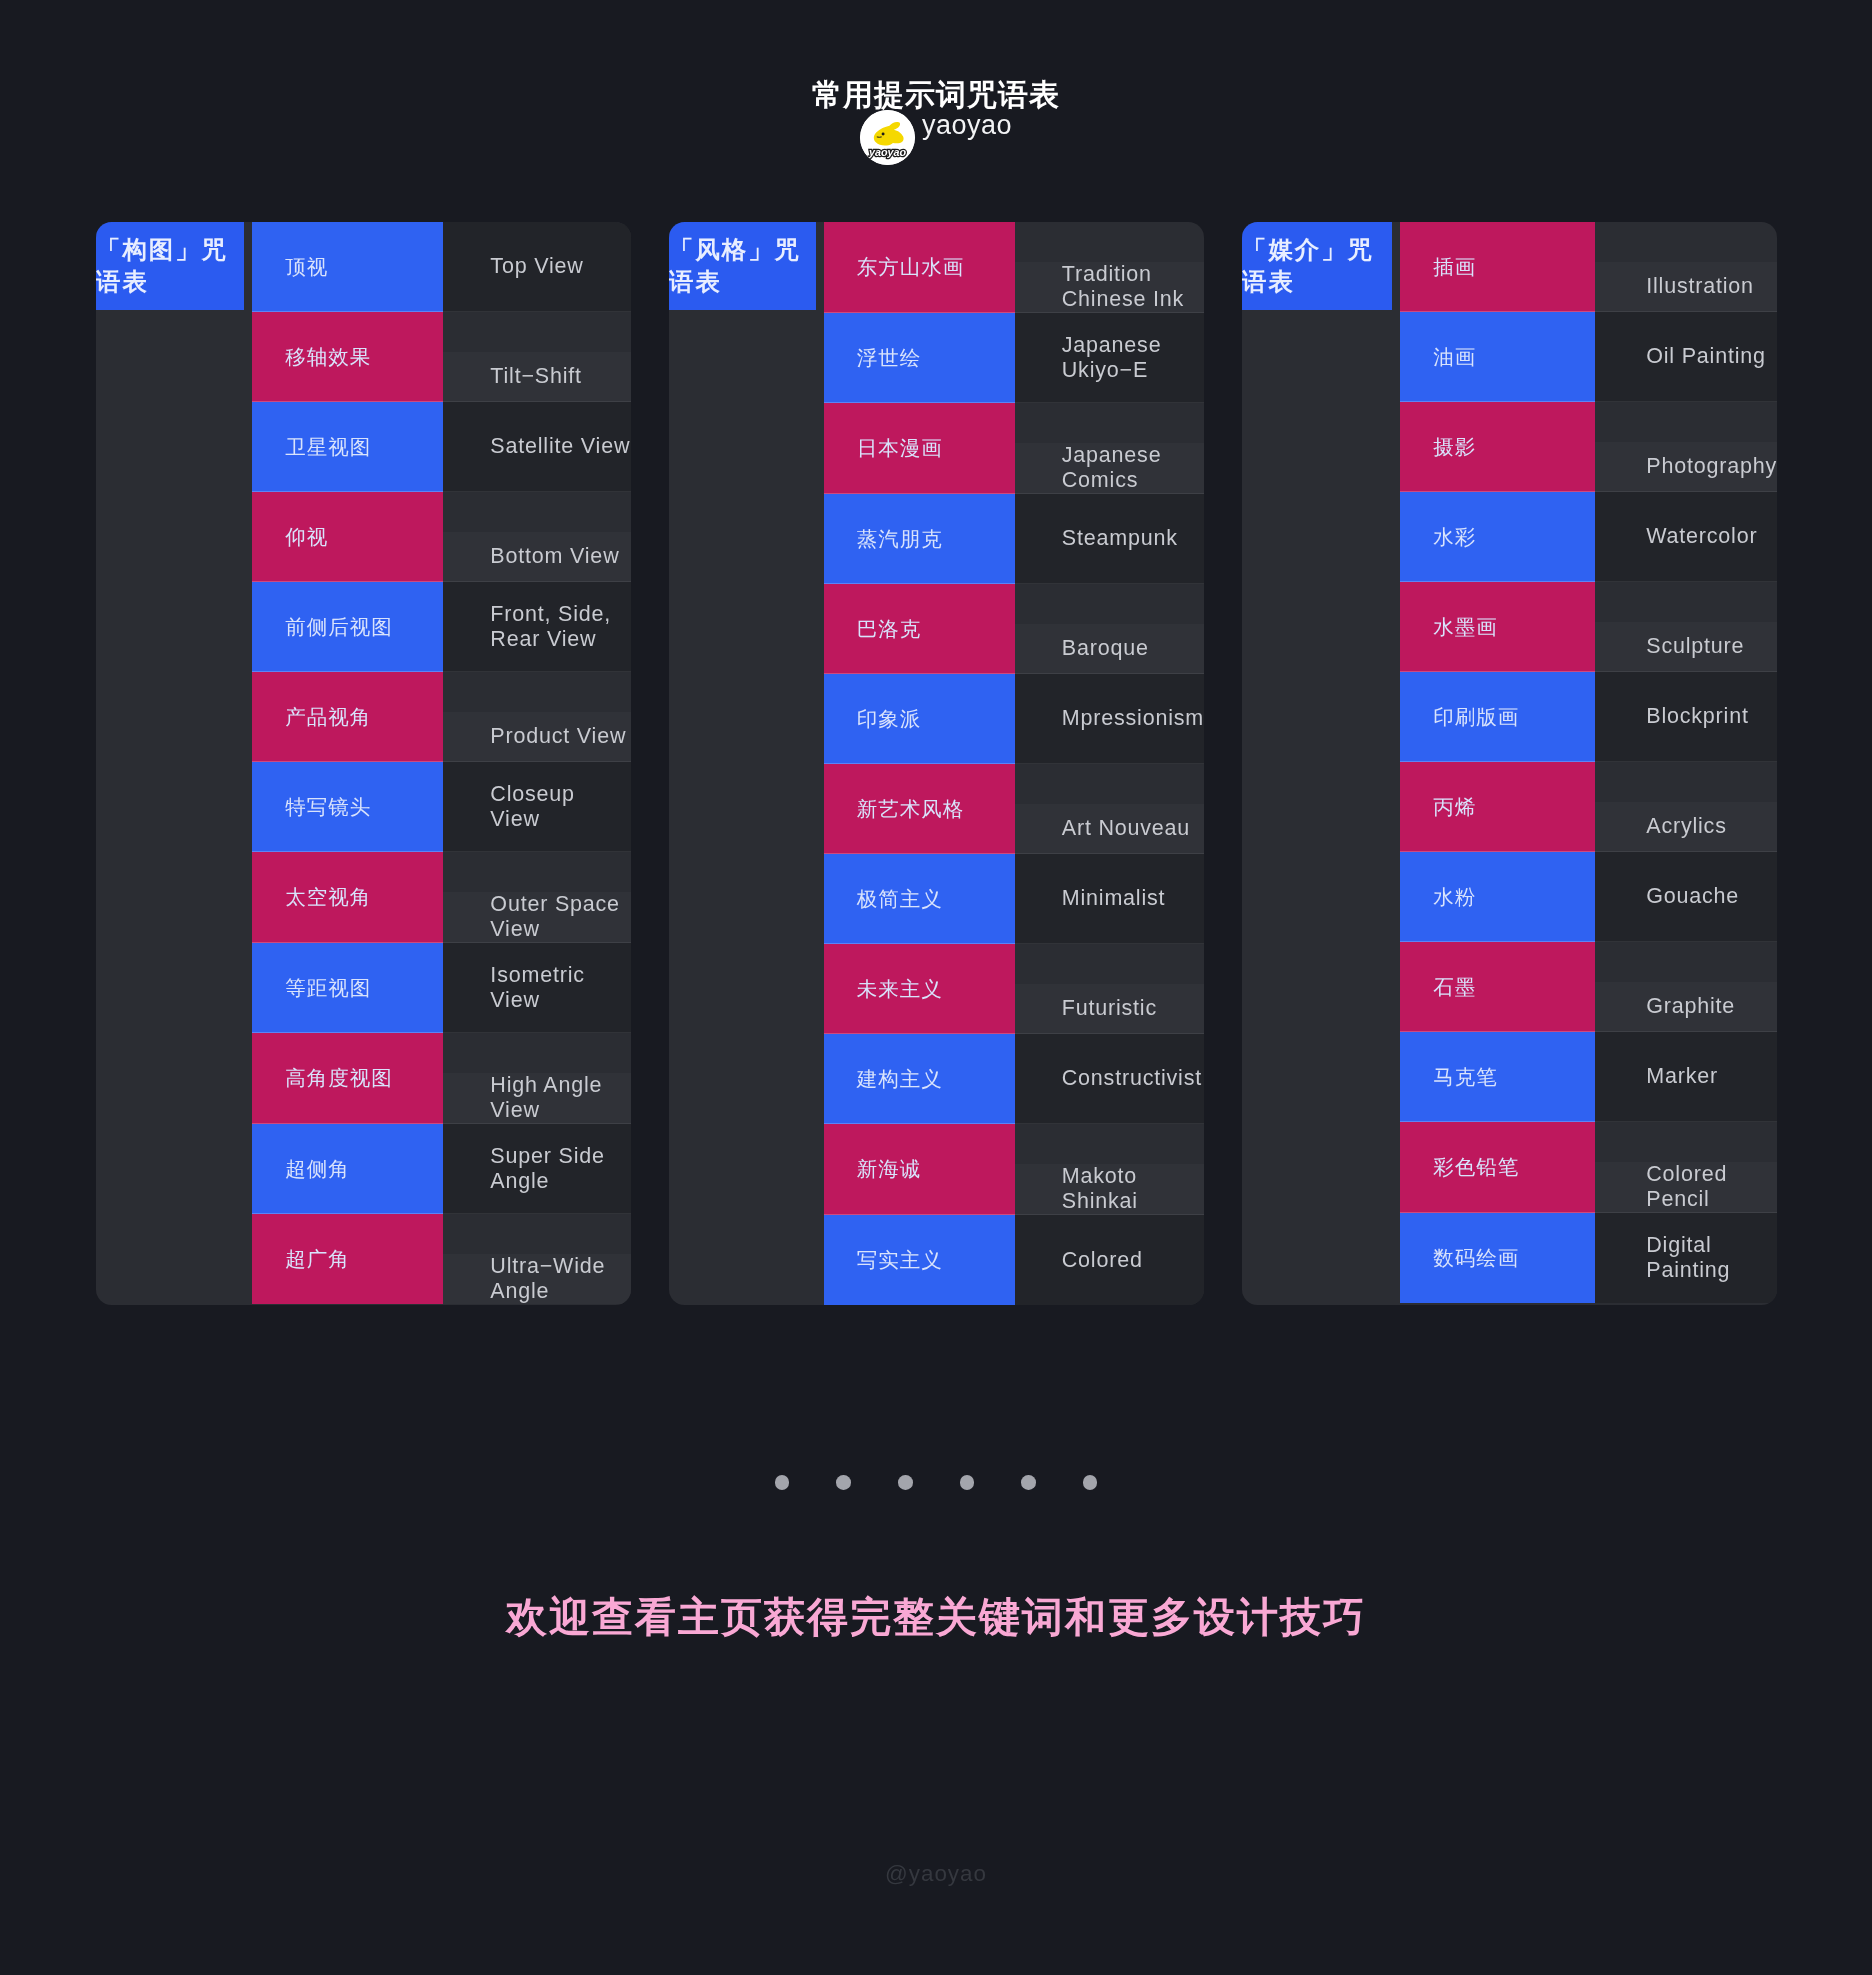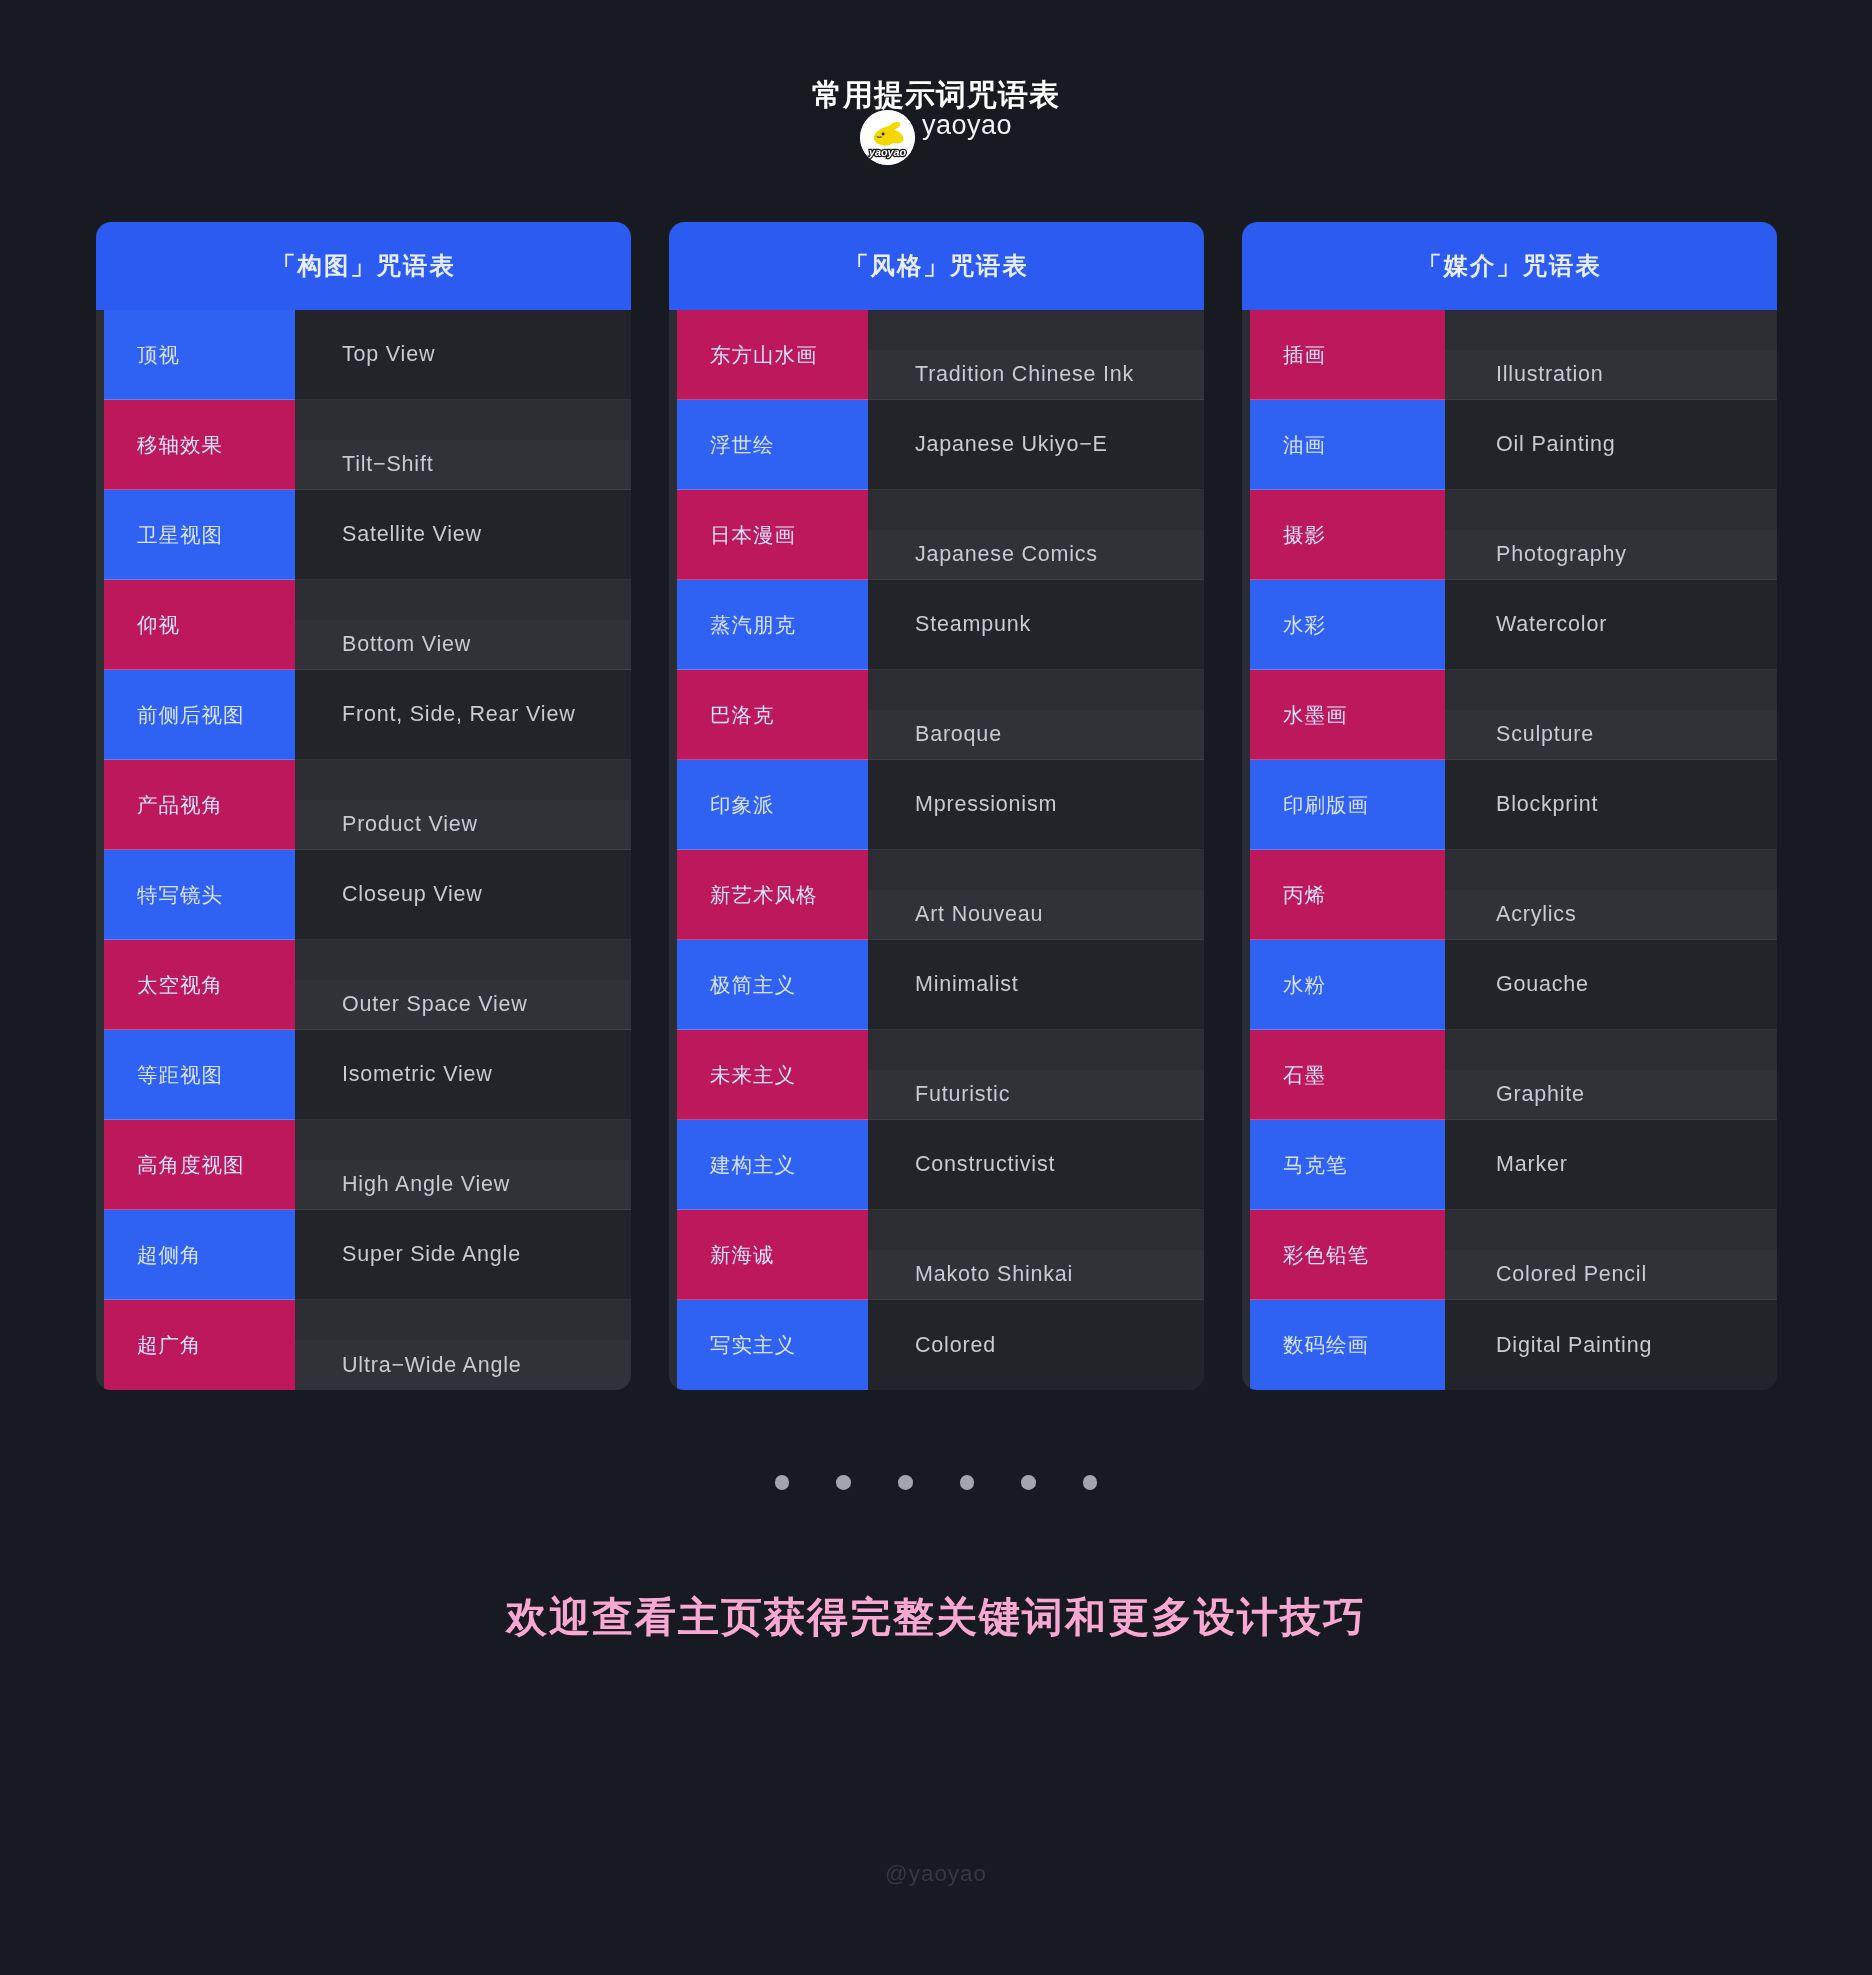--- a/index.html
+++ b/index.html
@@ -74,21 +74,21 @@
     display: flex;
     gap: 38px;
   }
 
   .card {
     flex: 1 1 0;
     border-radius: 15.6px;
     overflow: hidden;
     background: #2B2D33;
     display: flex;
-    flex-direction: column;
+    flex-direction: row;
   }
 
   .card-header {
     background: #2B5BF0;
     height: 88px;
     display: flex;
     align-items: center;
     justify-content: center;
     color: #E8EEFF;
     font-size: 24.4px;

